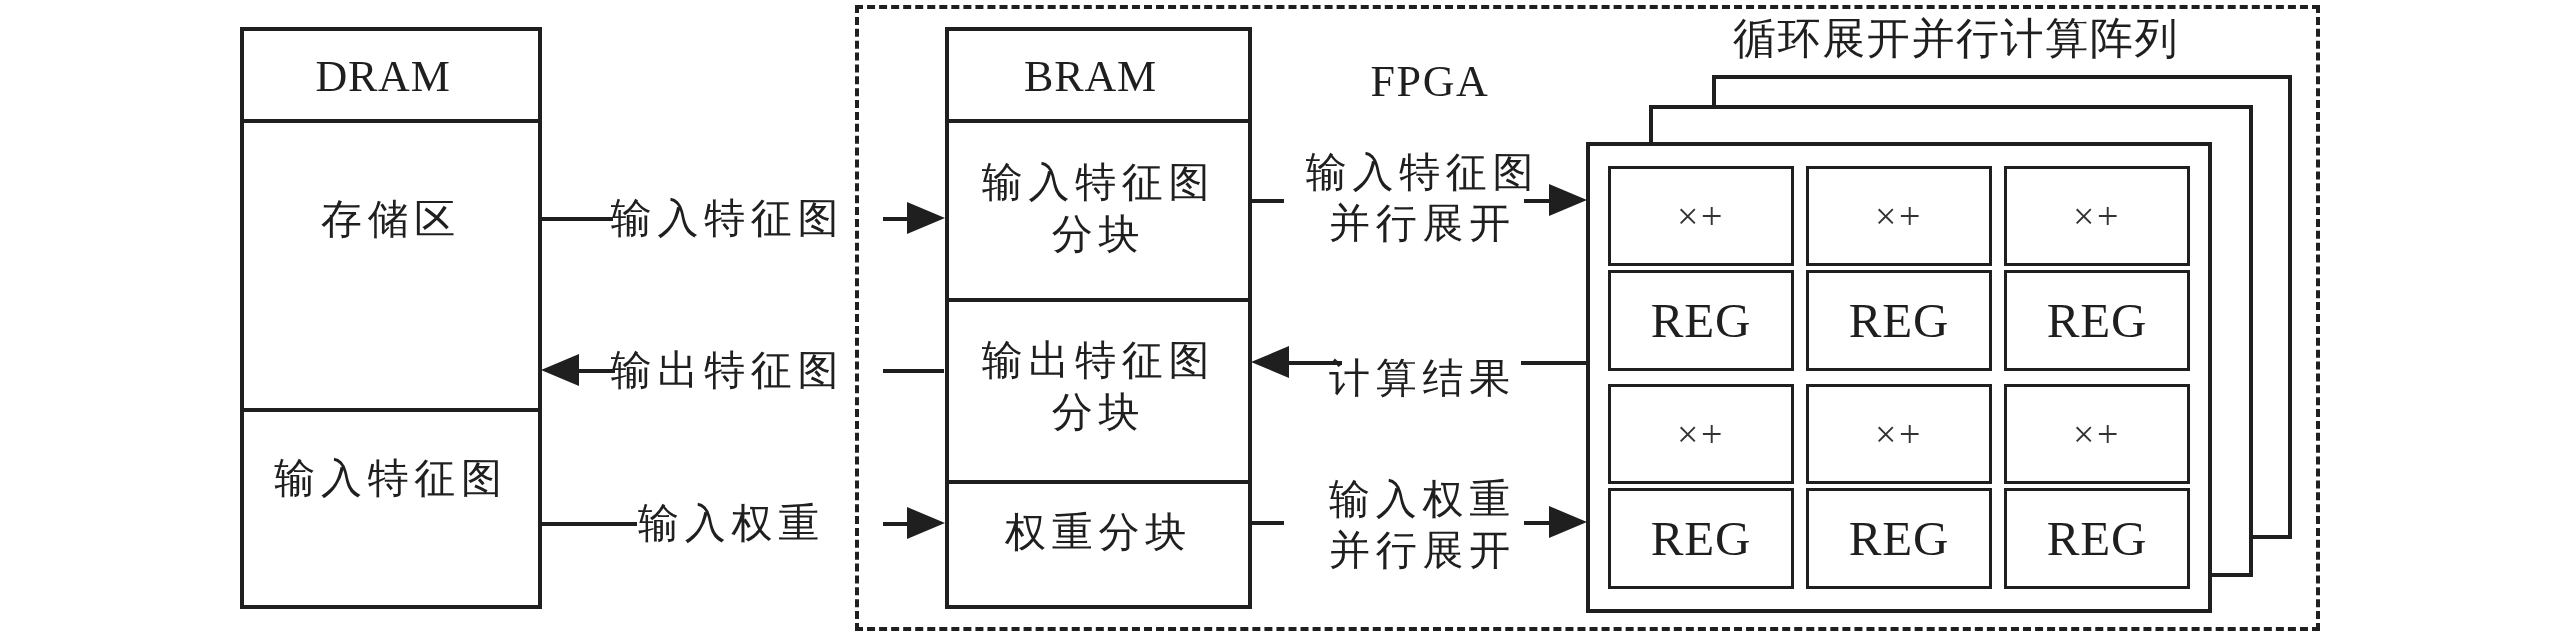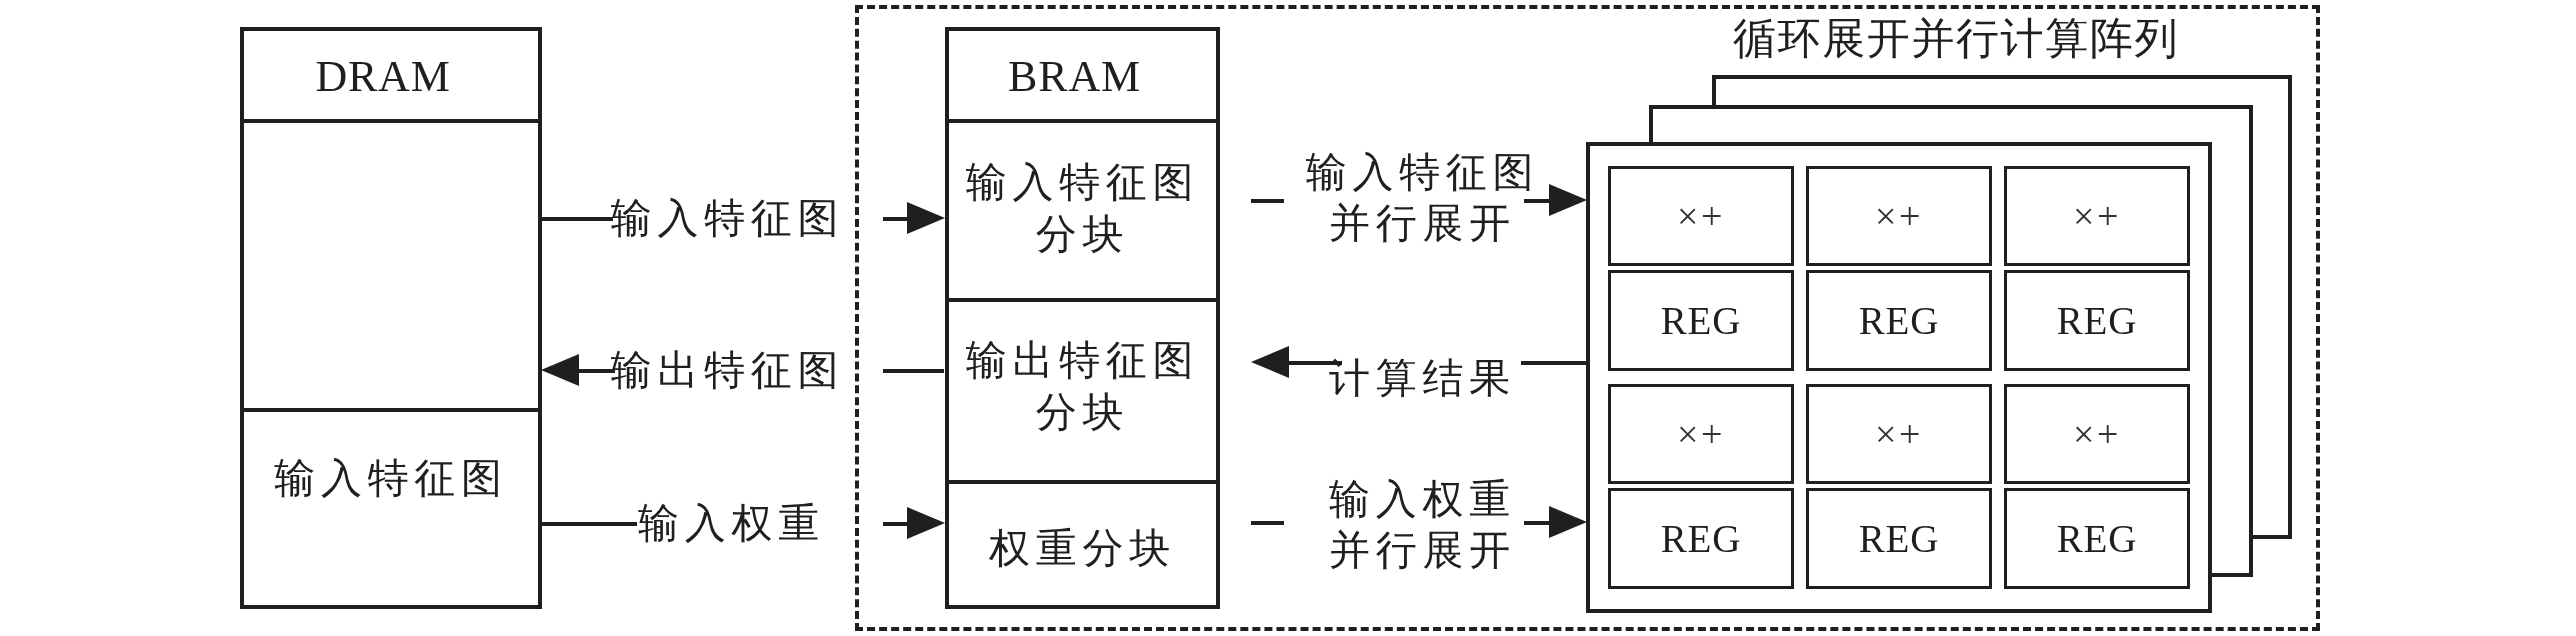--- a/index.html
+++ b/index.html
@@ -70,21 +70,21 @@
     border: 4.1px solid var(--ink);
     background: var(--bg);
   }
   .cellbox {
     position: absolute;
     border: 3.3px solid var(--ink);
     background: var(--bg);
     display: flex; align-items: center; justify-content: center;
   }
   .op-text { font-size: 38px; color: #333; letter-spacing: 2.5px; }
-  .reg-text { font-size: 39px; letter-spacing: 0.8px; }
+  .reg-text { font-size: 49px; letter-spacing: 0.8px; }
   .fpga-label {
     position: absolute;
     font-size: 44px;
     text-align: center;
     letter-spacing: 1.6px;
     line-height: 46px;
   }
   .array-title {
     position: absolute;
     font-size: 43px;
@@ -99,42 +99,44 @@
 
 <div id="canvas">
 
   <div class="dashed-box" style="left:855px; top:4.9px; width:1465px; height:626px;"></div>
 
   <div class="box" style="left:240px; top:27px; width:302px; height:582px;">
     <div class="divider" style="top:88px;"></div>
     <div class="divider" style="top:377px;"></div>
     <div class="box-title" style="top:19.6px;">DRAM</div>
     <div class="sect" style="top:162px;">
+      <div>存储区</div>
     </div>
     <div class="sect" style="top:421px;">
       <div>输入特征图</div>
     </div>
   </div>
 
-  <div class="box" style="left:945px; top:27px; width:275px; height:582px;">
+  <div class="box" style="left:945px; top:27px; width:307px; height:582px;">
     <div class="divider" style="top:88px;"></div>
     <div class="divider" style="top:267px;"></div>
     <div class="divider" style="top:449px;"></div>
     <div class="box-title" style="top:19.6px;">BRAM</div>
     <div class="sect" style="top:125px;">
       <div>输入特征图</div>
       <div>分块</div>
     </div>
     <div class="sect" style="top:303px;">
       <div>输出特征图</div>
       <div>分块</div>
     </div>
-    <div class="sect" style="top:491px;">权重分块</div>
-  </div>
-
+    <div class="sect" style="top:475px;">权重分块</div>
+  </div>
+
+  <div class="fpga-label" style="left:1348px; top:59px; width:164px;">FPGA</div>
 
   <div class="array-title" style="left:1727px; top:16.4px; width:458px;">循环展开并行计算阵列</div>
 
   <div class="panel" style="left:1712px; top:75px; width:580px; height:464px;"></div>
   <div class="panel" style="left:1649px; top:105px; width:604px; height:472px;"></div>
   <div class="panel" style="left:1586px; top:142px; width:626px; height:471px;"></div>
 
   <div class="cellbox" style="left:1608px; top:166px; width:186px; height:100px;">
     <span class="op-text">×+</span>
   </div>

